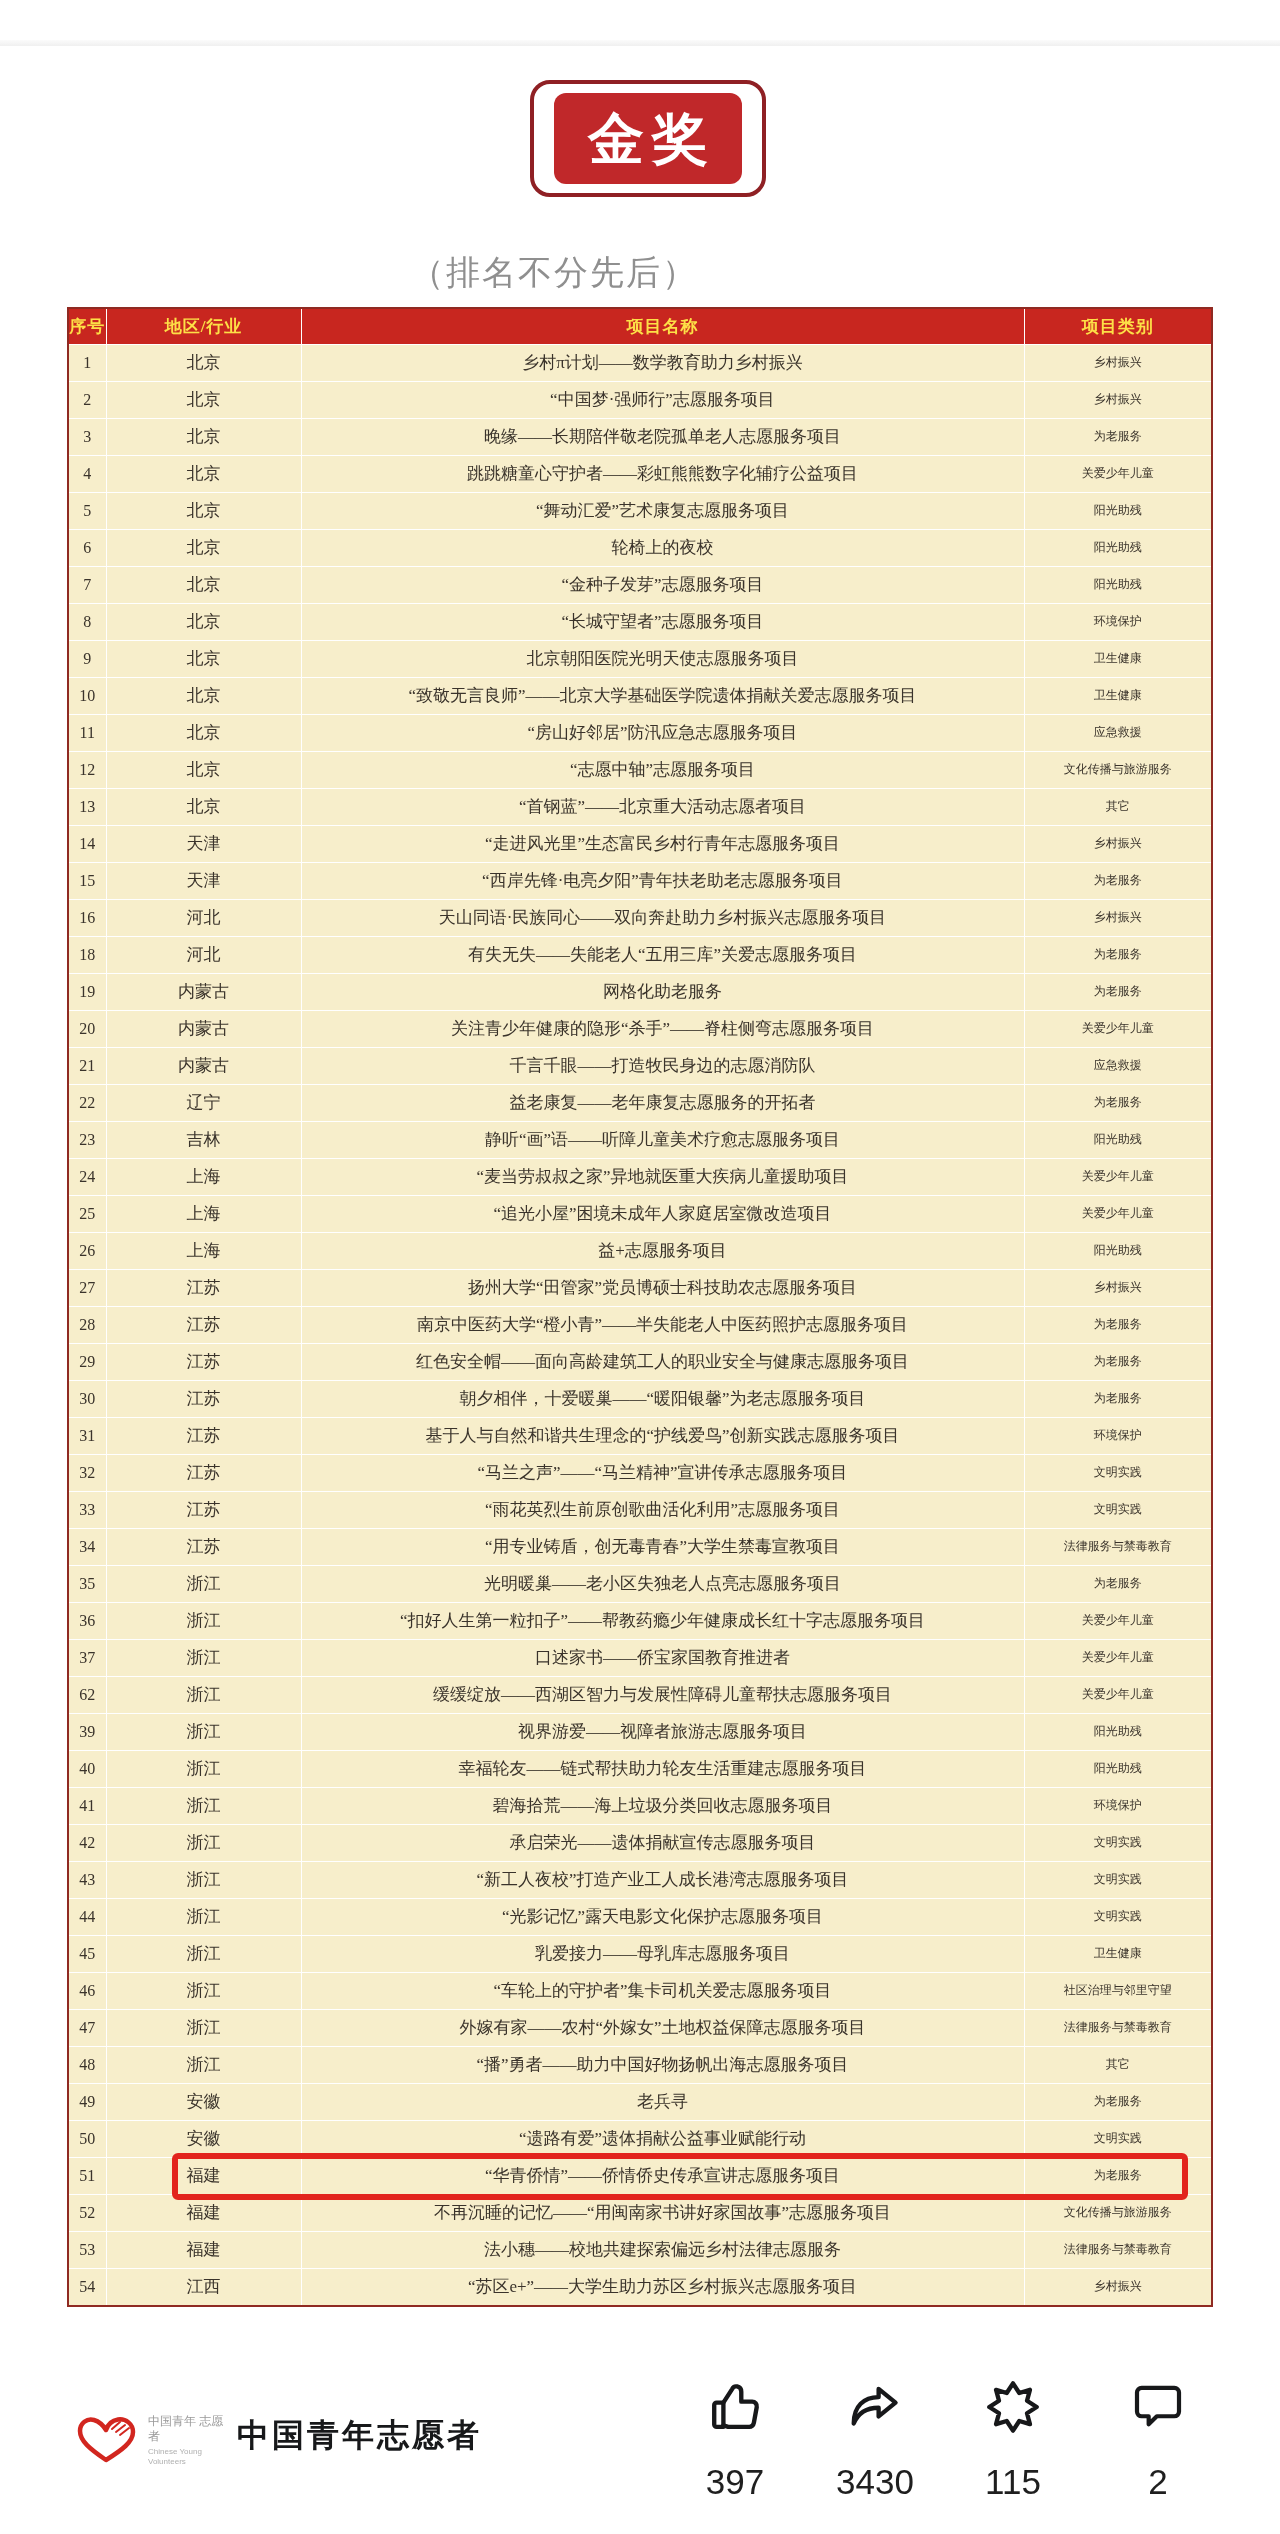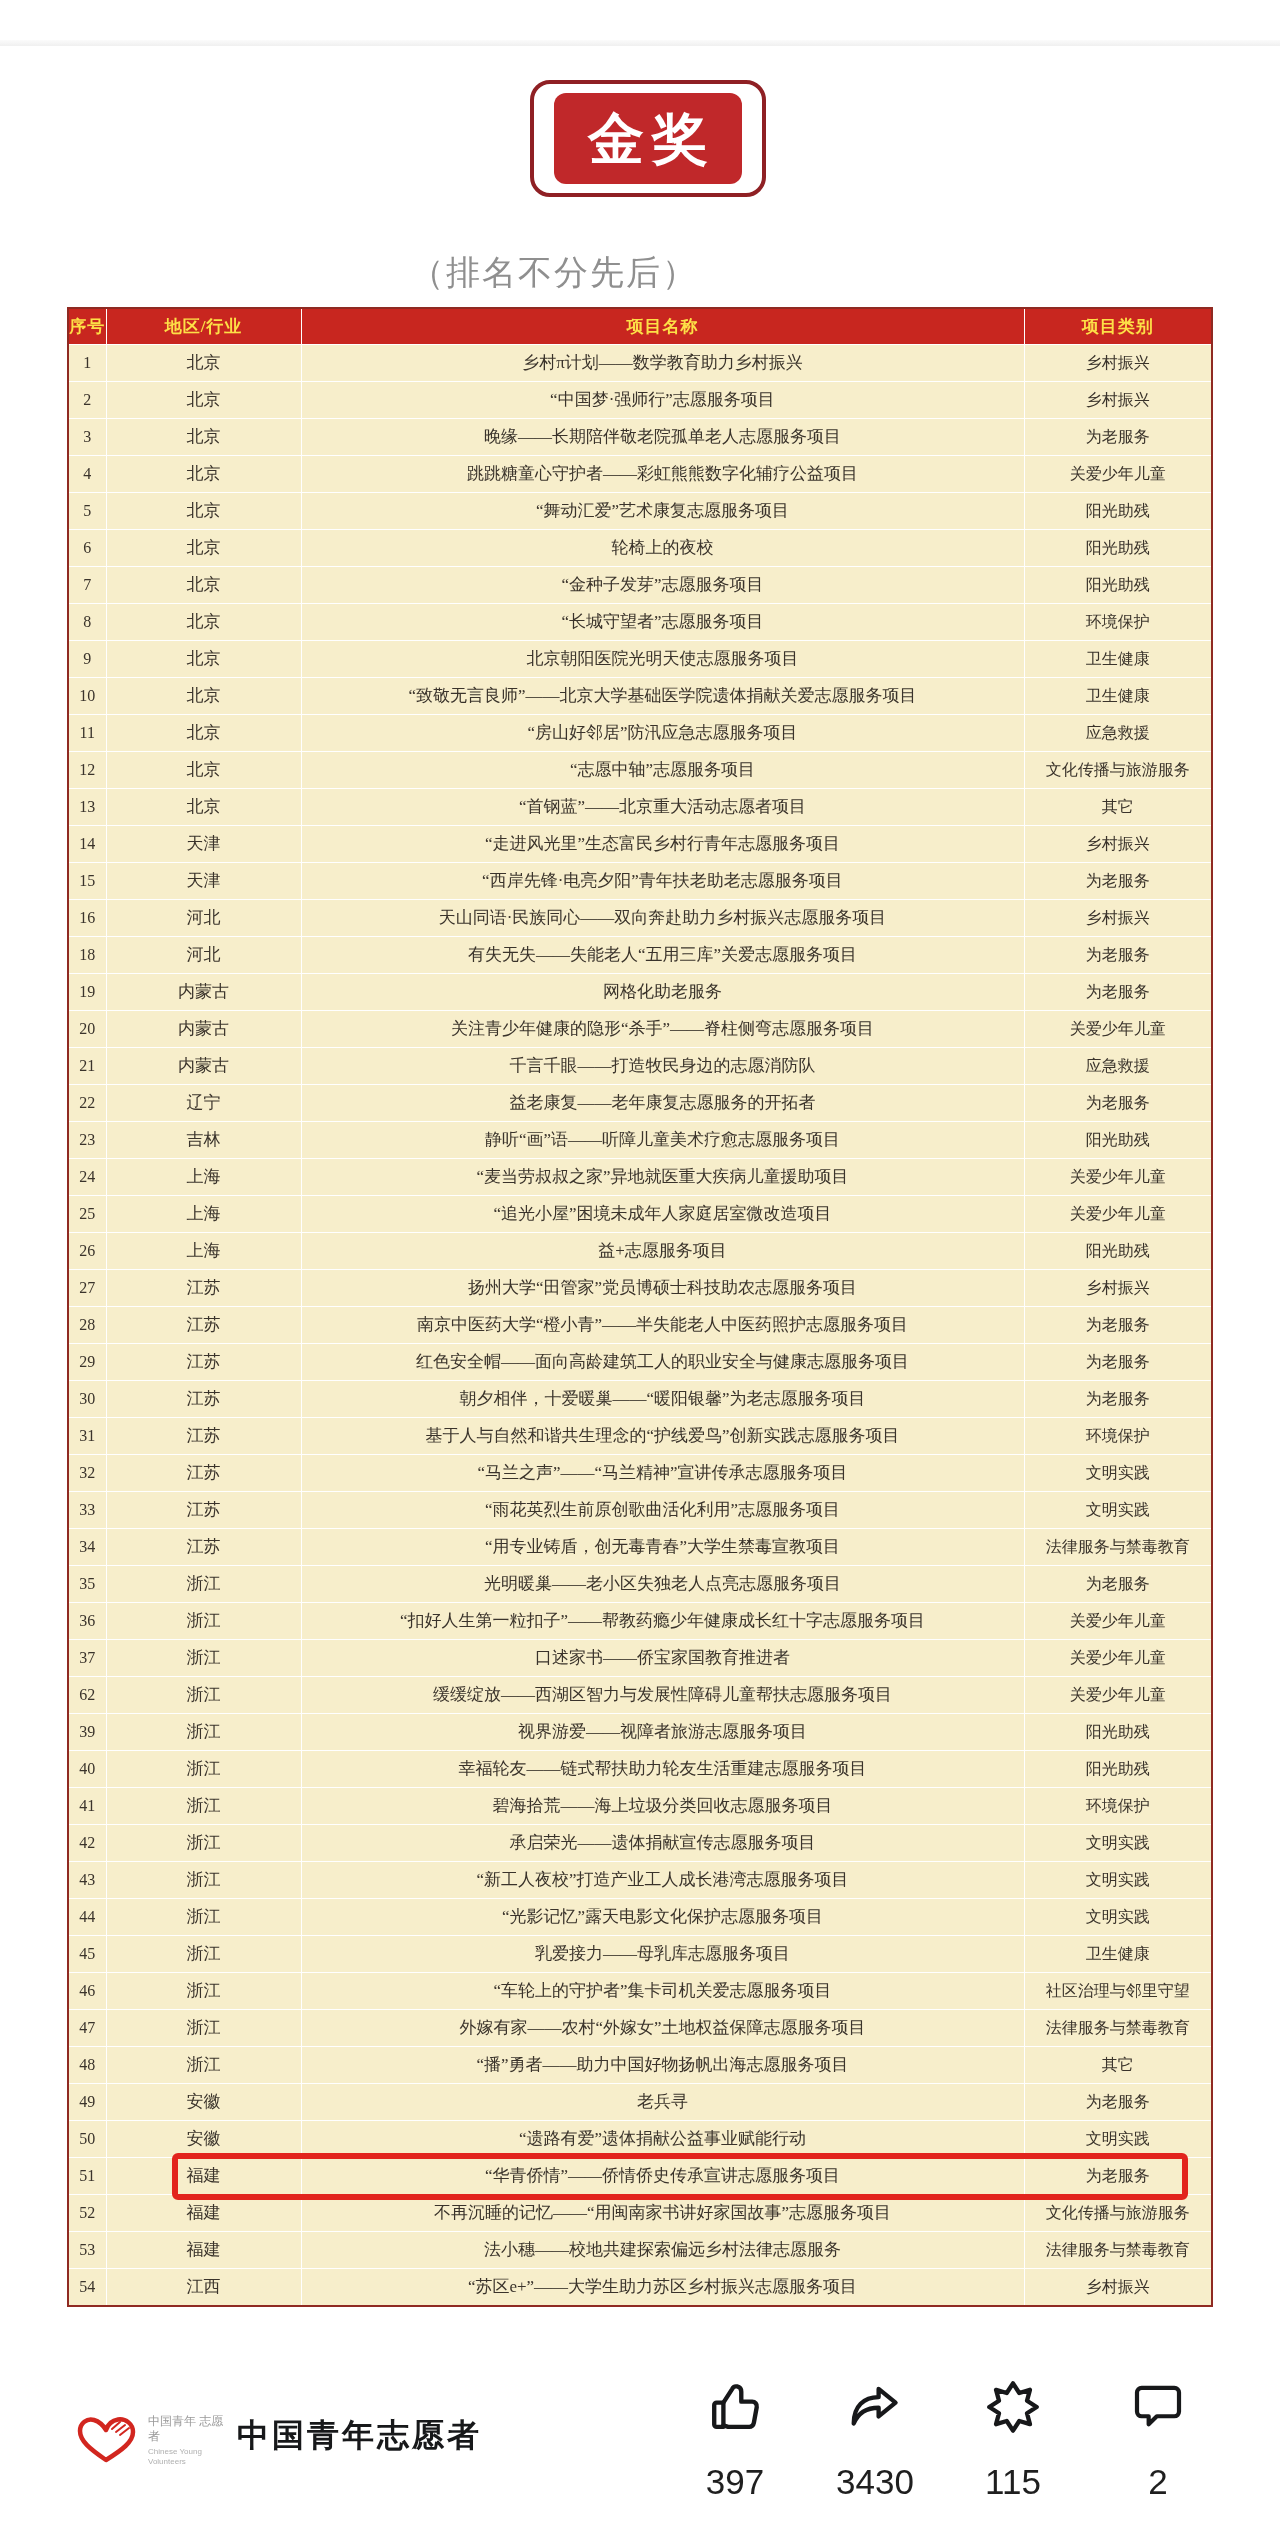--- a/index.html
+++ b/index.html
@@ -44,21 +44,21 @@
     background:#c8261f;color:#fde047;font-size:17px;font-weight:bold;
     height:35px;padding:0;border:1px solid #ffffff;text-align:center;
     letter-spacing:1px;
   }
   .award-table td{
     background:#f7eecb;border:1px solid #ffffff;height:36px;
     padding:0 4px;text-align:center;vertical-align:middle;
     font-size:17px;line-height:1.15;overflow:hidden;white-space:nowrap;
   }
   .award-table td.col-no{font-size:16px;}
-  .award-table td.col-cat{font-size:16px;margin-top:42px;}
+  .award-table td.col-cat{font-size:12px;margin-top:42px;}
 
   
   .highlight-box{
     position:absolute;border:6px solid #e2241d;border-radius:6px;
     background:transparent;pointer-events:none;z-index:5;
     left:172px;top:2161px;width:1004px;height:34px; 
   }
 
   
   .footer-logo{position:absolute;left:72px;top:2413px;width:160px;height:52px;}

